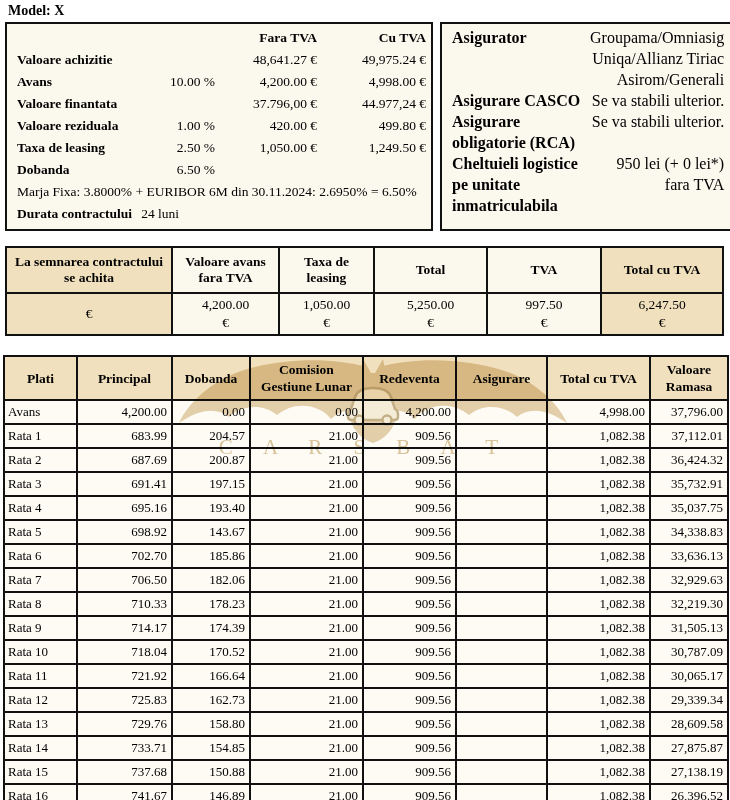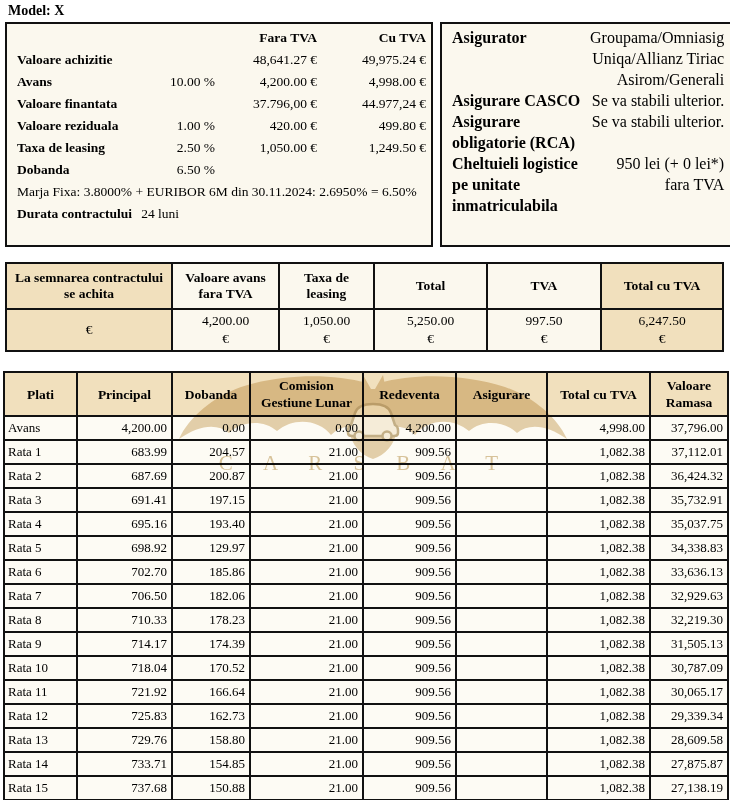--- a/index.html
+++ b/index.html
@@ -6,21 +6,21 @@
   body {
     width:730px; height:800px; overflow:hidden;
     font-family:"Liberation Serif", serif; color:#000;
     position:relative;
   }
   .model-line { font-weight:bold; font-size:14px; padding:3px 0 3px 8px; }
 
   
   .top-row { display:flex; gap:7px; margin:0 3px 0 5px; align-items:stretch; }
   .box { border:2px solid #111; background:var(--cream); box-sizing:border-box; }
-  .finance-box { width:428px; padding:3px 9px 20px 10px; font-size:13.5px; }
+  .finance-box { width:428px; padding:3px 9px 4px 10px; font-size:13.5px; }
   .fin-grid { display:grid; grid-template-columns:146px 52px 102px 109px; line-height:22px; }
   .fin-grid .h { font-weight:bold; text-align:right; }
   .fin-grid .c1 { font-weight:bold; }
   .fin-grid .c2, .fin-grid .c3, .fin-grid .c4 { text-align:right; }
   .marja { line-height:22px; }
   .durata { line-height:22px; }
   .durata .lbl { font-weight:bold; margin-right:9px; }
 
   .insurance-box { flex:1; padding:3px 9px 4px 10px; font-size:16px; }
   .ins-grid { display:grid; grid-template-columns:138px 1fr; line-height:21px; }
@@ -240,21 +240,21 @@
           <td>193.40</td>
           <td>21.00</td>
           <td>909.56</td>
           <td></td>
           <td>1,082.38</td>
           <td>35,037.75</td>
         </tr>
         <tr>
           <td>Rata 5</td>
           <td>698.92</td>
-          <td>129.97</td>
+          <td>143.67</td>
           <td>21.00</td>
           <td>909.56</td>
           <td></td>
           <td>1,082.38</td>
           <td>34,338.83</td>
         </tr>
         <tr>
           <td>Rata 6</td>
           <td>702.70</td>
           <td>185.86</td>

